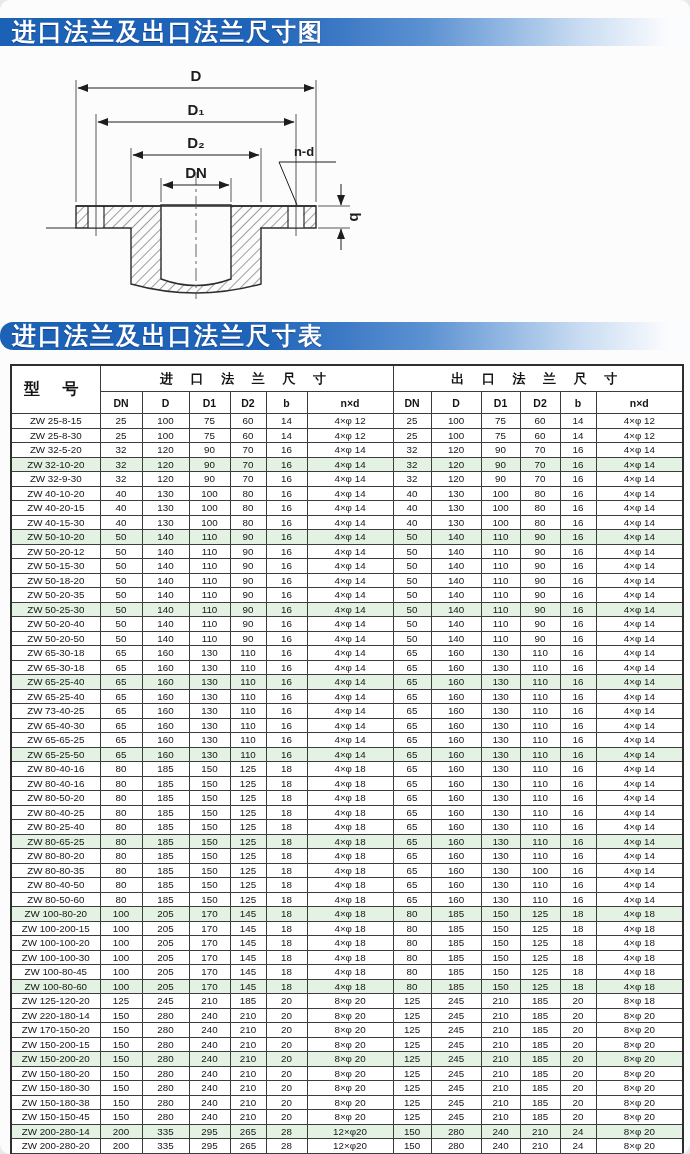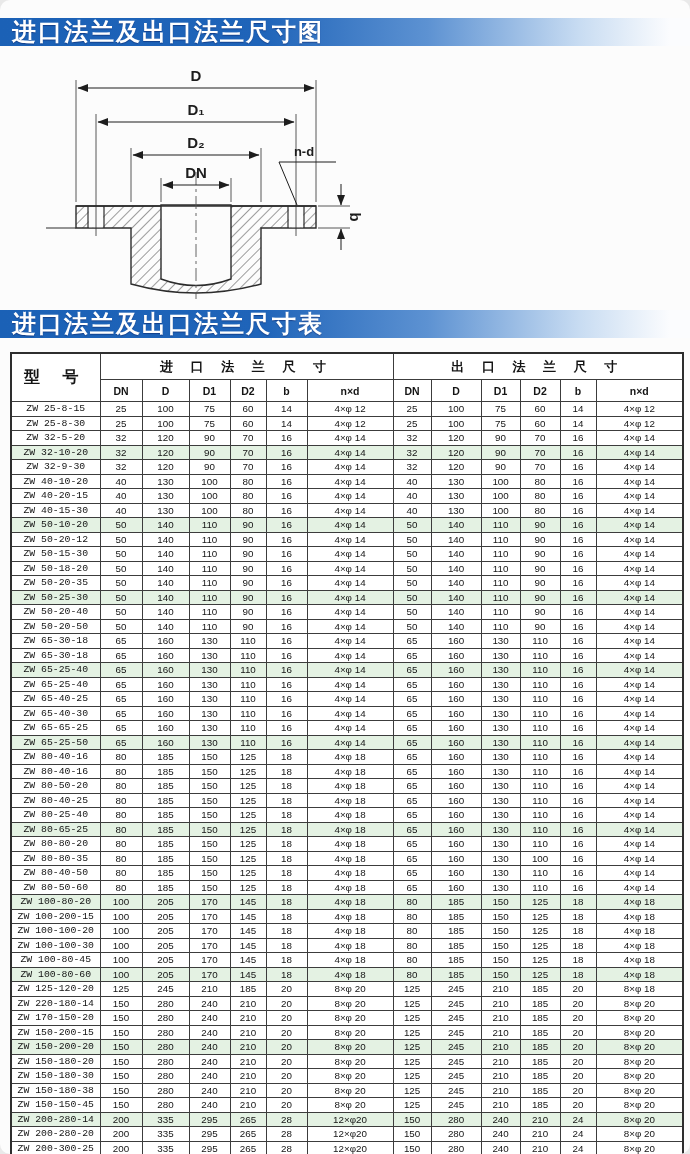--- a/index.html
+++ b/index.html
@@ -11,21 +11,21 @@
   }
   .page{
     position:relative;width:690px;height:1154px;
     background:#fcfcfc;border-radius:10px;overflow:hidden;
   }
   .title-bar{
     height:28px;margin-top:18px;
     background:linear-gradient(90deg,#1b61b6 0%,#1f64b9 38%,#5d92d2 62%,#c8dcf2 84%,#fbfcfe 97%);
     display:flex;align-items:center;
   }
-  .title-bar.second{margin-top:9px;}
+  .title-bar.second{margin-top:21px;border-radius:13px;}
   .title-text{
     color:#ffffff;font-size:24px;font-weight:bold;
     letter-spacing:2px;padding-left:12px;line-height:28px;
     text-shadow:0 1px 1px rgba(0,0,60,.35);
     white-space:nowrap;
   }
   .diagram-wrap{height:245px;margin:10px 0 0 36px;}
   svg text{font-family:"Liberation Sans","DejaVu Sans",sans-serif;fill:#1d1d1d;}
   .dimlbl{font-size:15px;font-weight:bold;}
   .ndlbl{font-size:13px;font-weight:bold;}
@@ -39,21 +39,21 @@
     border:1px solid #3c3c3c;
     text-align:center;vertical-align:middle;
     padding:0;color:#141414;
     overflow:hidden;white-space:nowrap;
   }
   table.flange{border:2px solid #2e2e2e;}
   th.model-hd{font-size:16px;font-weight:bold;letter-spacing:9px;padding-left:6px;}
   th.group-hd{font-size:13px;font-weight:bold;letter-spacing:7px;height:25px;padding-left:5px;margin-top:25px;}
   th.col-hd{font-size:10.5px;font-weight:bold;height:21px;}
   table.flange td{font-size:9.8px;height:13.5px;line-height:11px;}
-  td.model{font-size:9.8px;font-family:Liberation Mono, monospace;}
+  td.model{font-size:9.8px;}
   tr.hl td{background:#e4f2e3;}
 </style>
 </head>
 <body>
 
 <div class="page">
 
   <div class="title-bar">
     <span class="title-text">进口法兰及出口法兰尺寸图</span>
   </div>
@@ -458,21 +458,21 @@
             <td>16</td>
             <td>4×φ 14</td>
             <td>65</td>
             <td>160</td>
             <td>130</td>
             <td>110</td>
             <td>16</td>
             <td>4×φ 14</td>
           </tr>
           <tr>
-            <td class="model">ZW 65-40-25</td>
+            <td class="model">ZW 73-40-25</td>
             <td>65</td>
             <td>160</td>
             <td>130</td>
             <td>110</td>
             <td>16</td>
             <td>4×φ 14</td>
             <td>65</td>
             <td>160</td>
             <td>130</td>
             <td>110</td>

